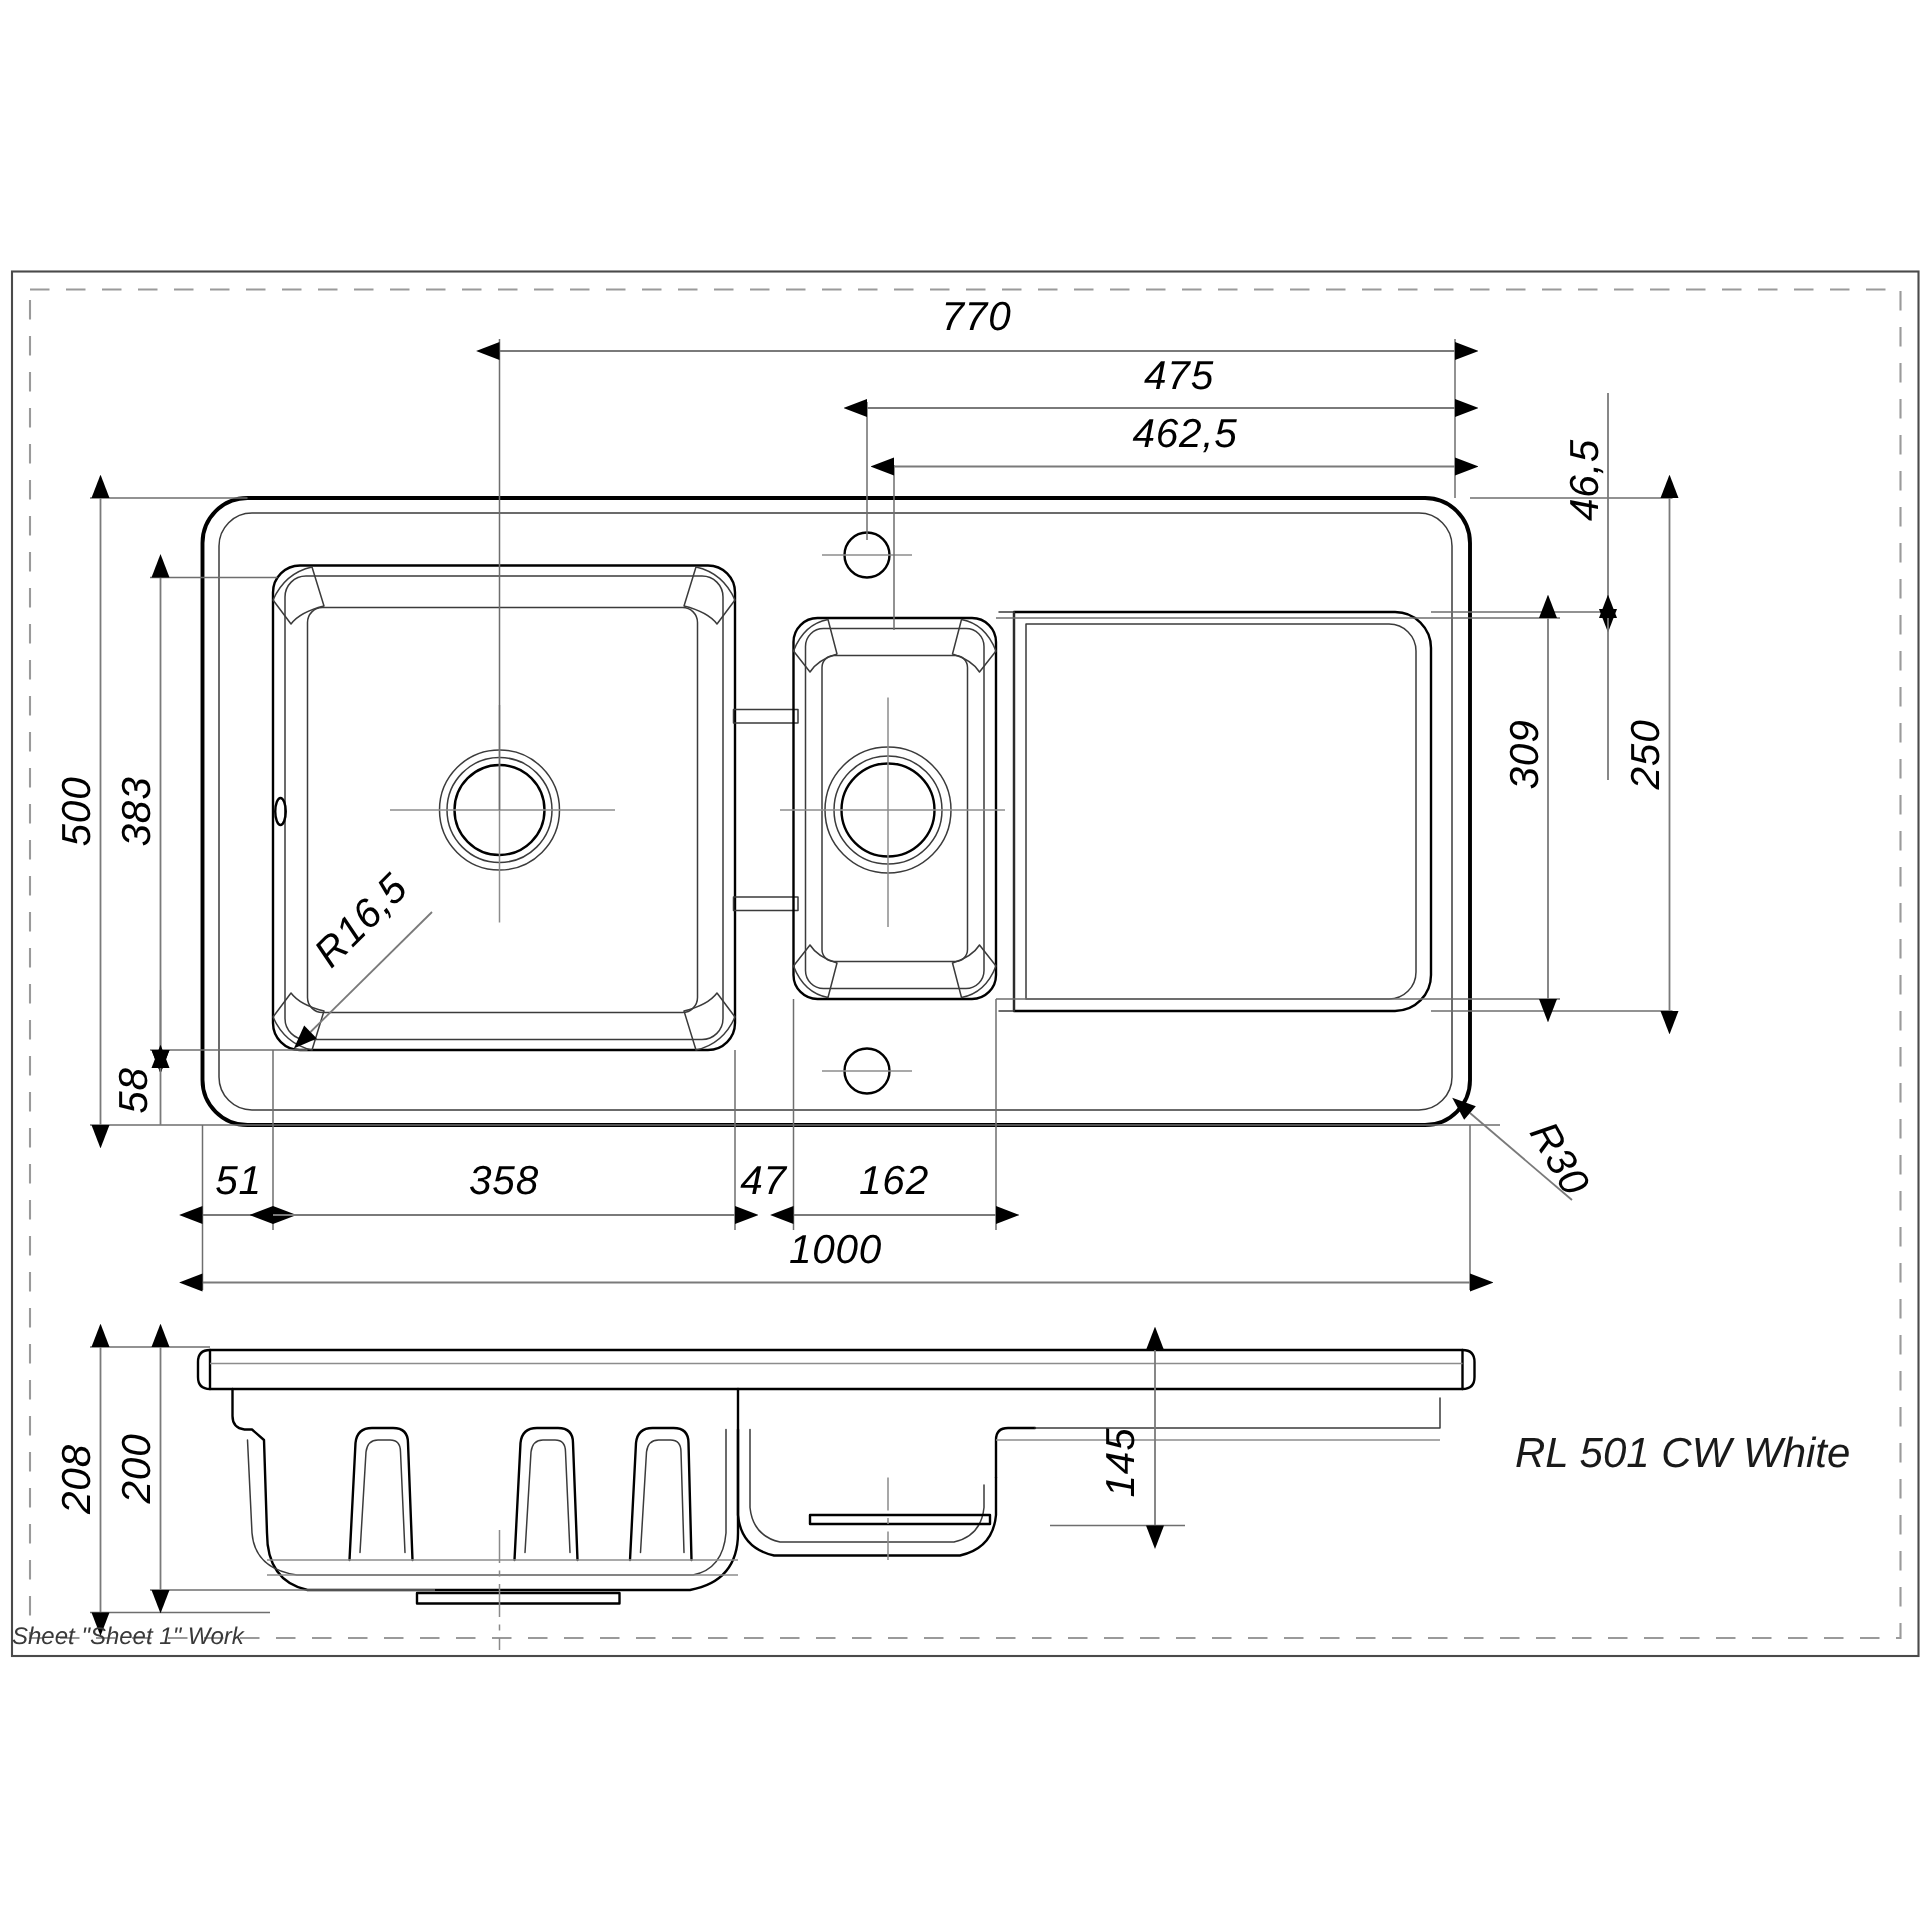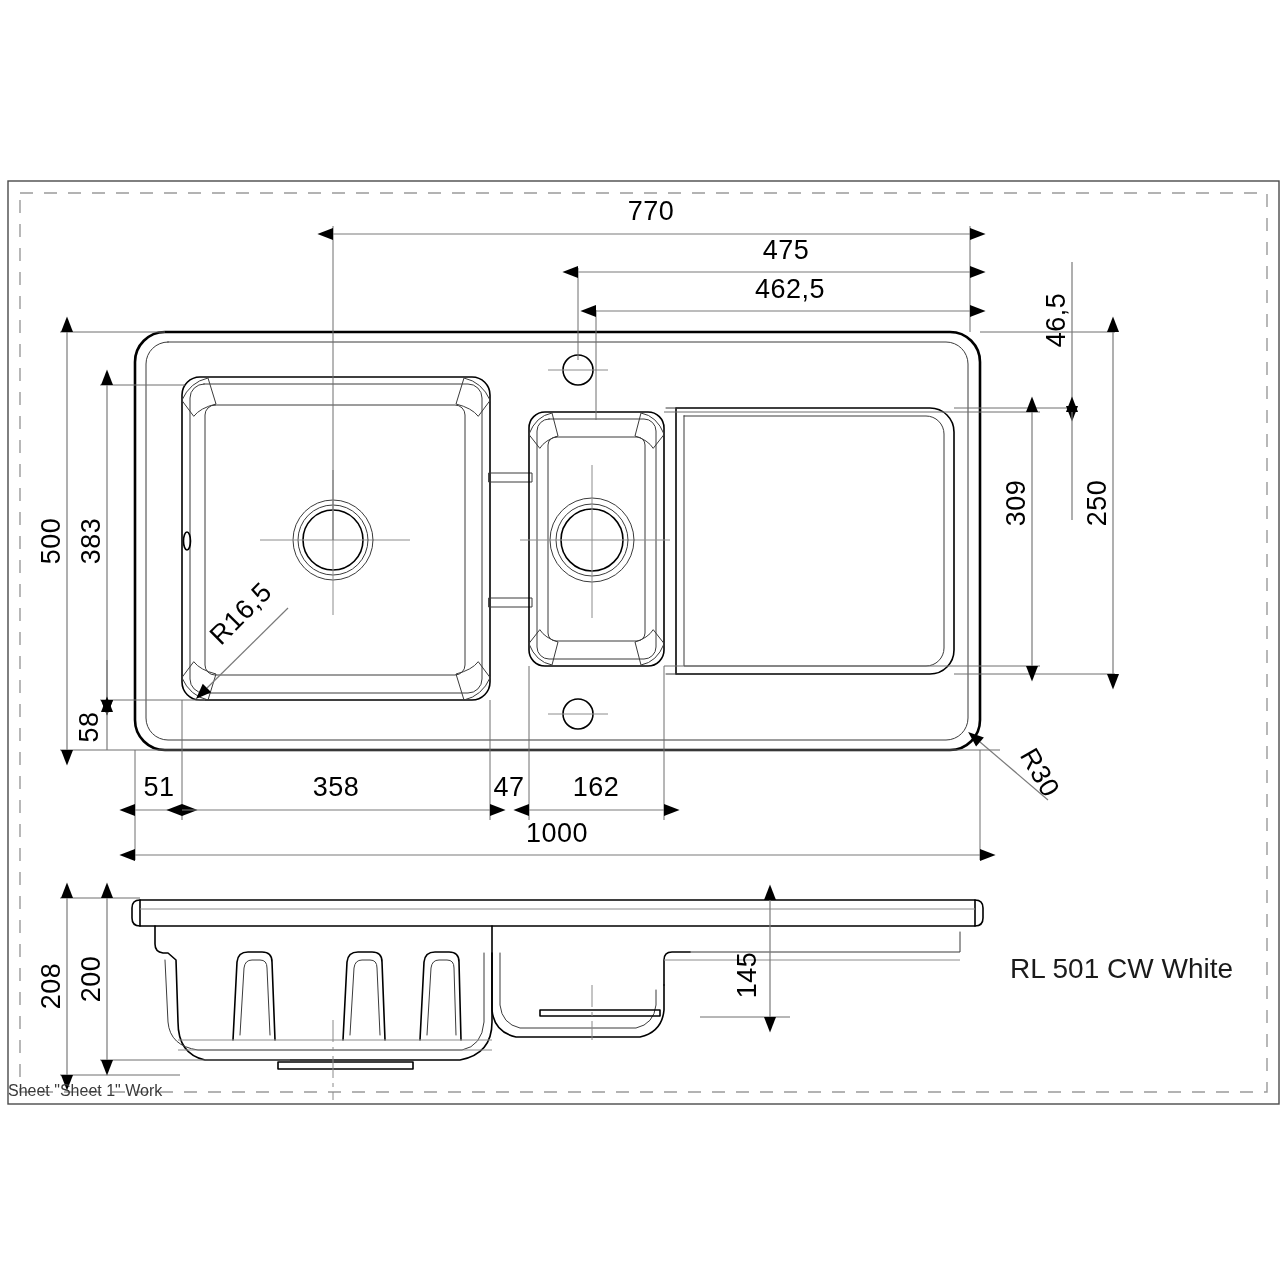--- a/index.html
+++ b/index.html
@@ -11,20 +11,21 @@
     width: 1288px;
     height: 1288px;
     font-family: "Liberation Sans", sans-serif;
     overflow: hidden;
   }
   #root {
     position: relative;
     width: 1152px;
     height: 1288px;
     background: #ffffff;
+    font-style: italic;
   }
   #drawing-svg {
     position: absolute;
     left: 0;
     top: 0;
     width: 1288px;
     height: 1288px;
   }
   .dim-text {
     font-family: "Liberation Sans", sans-serif;

